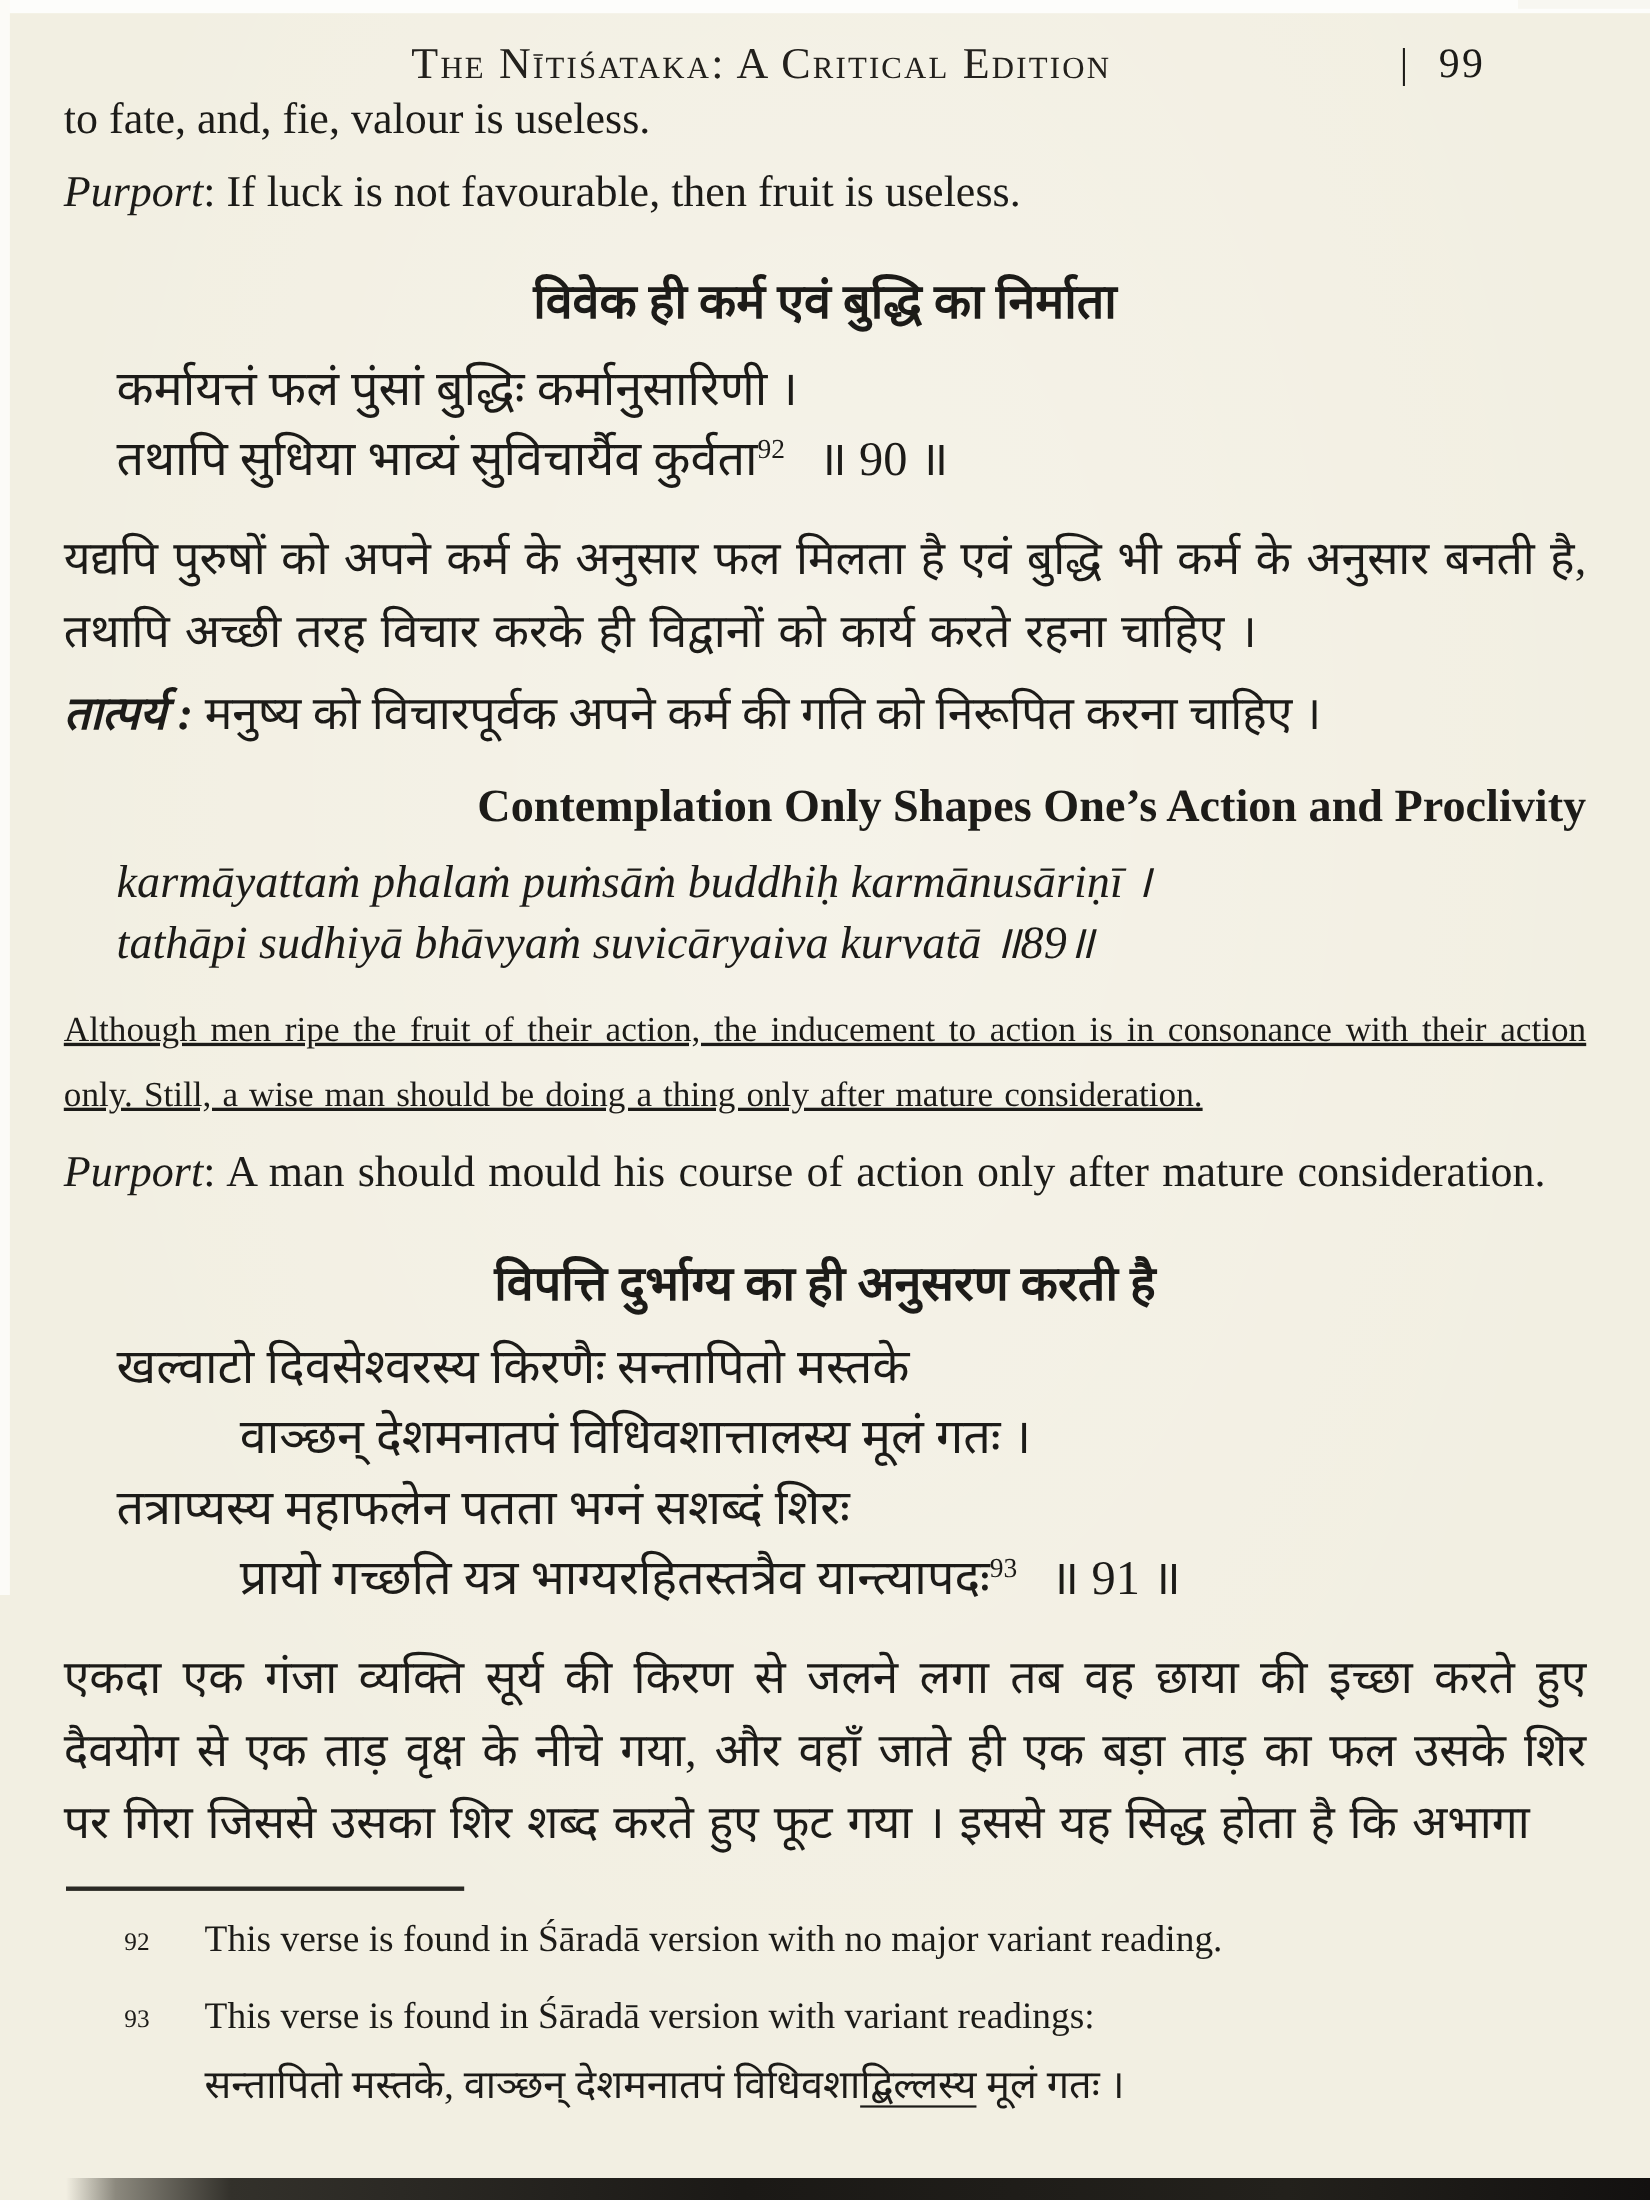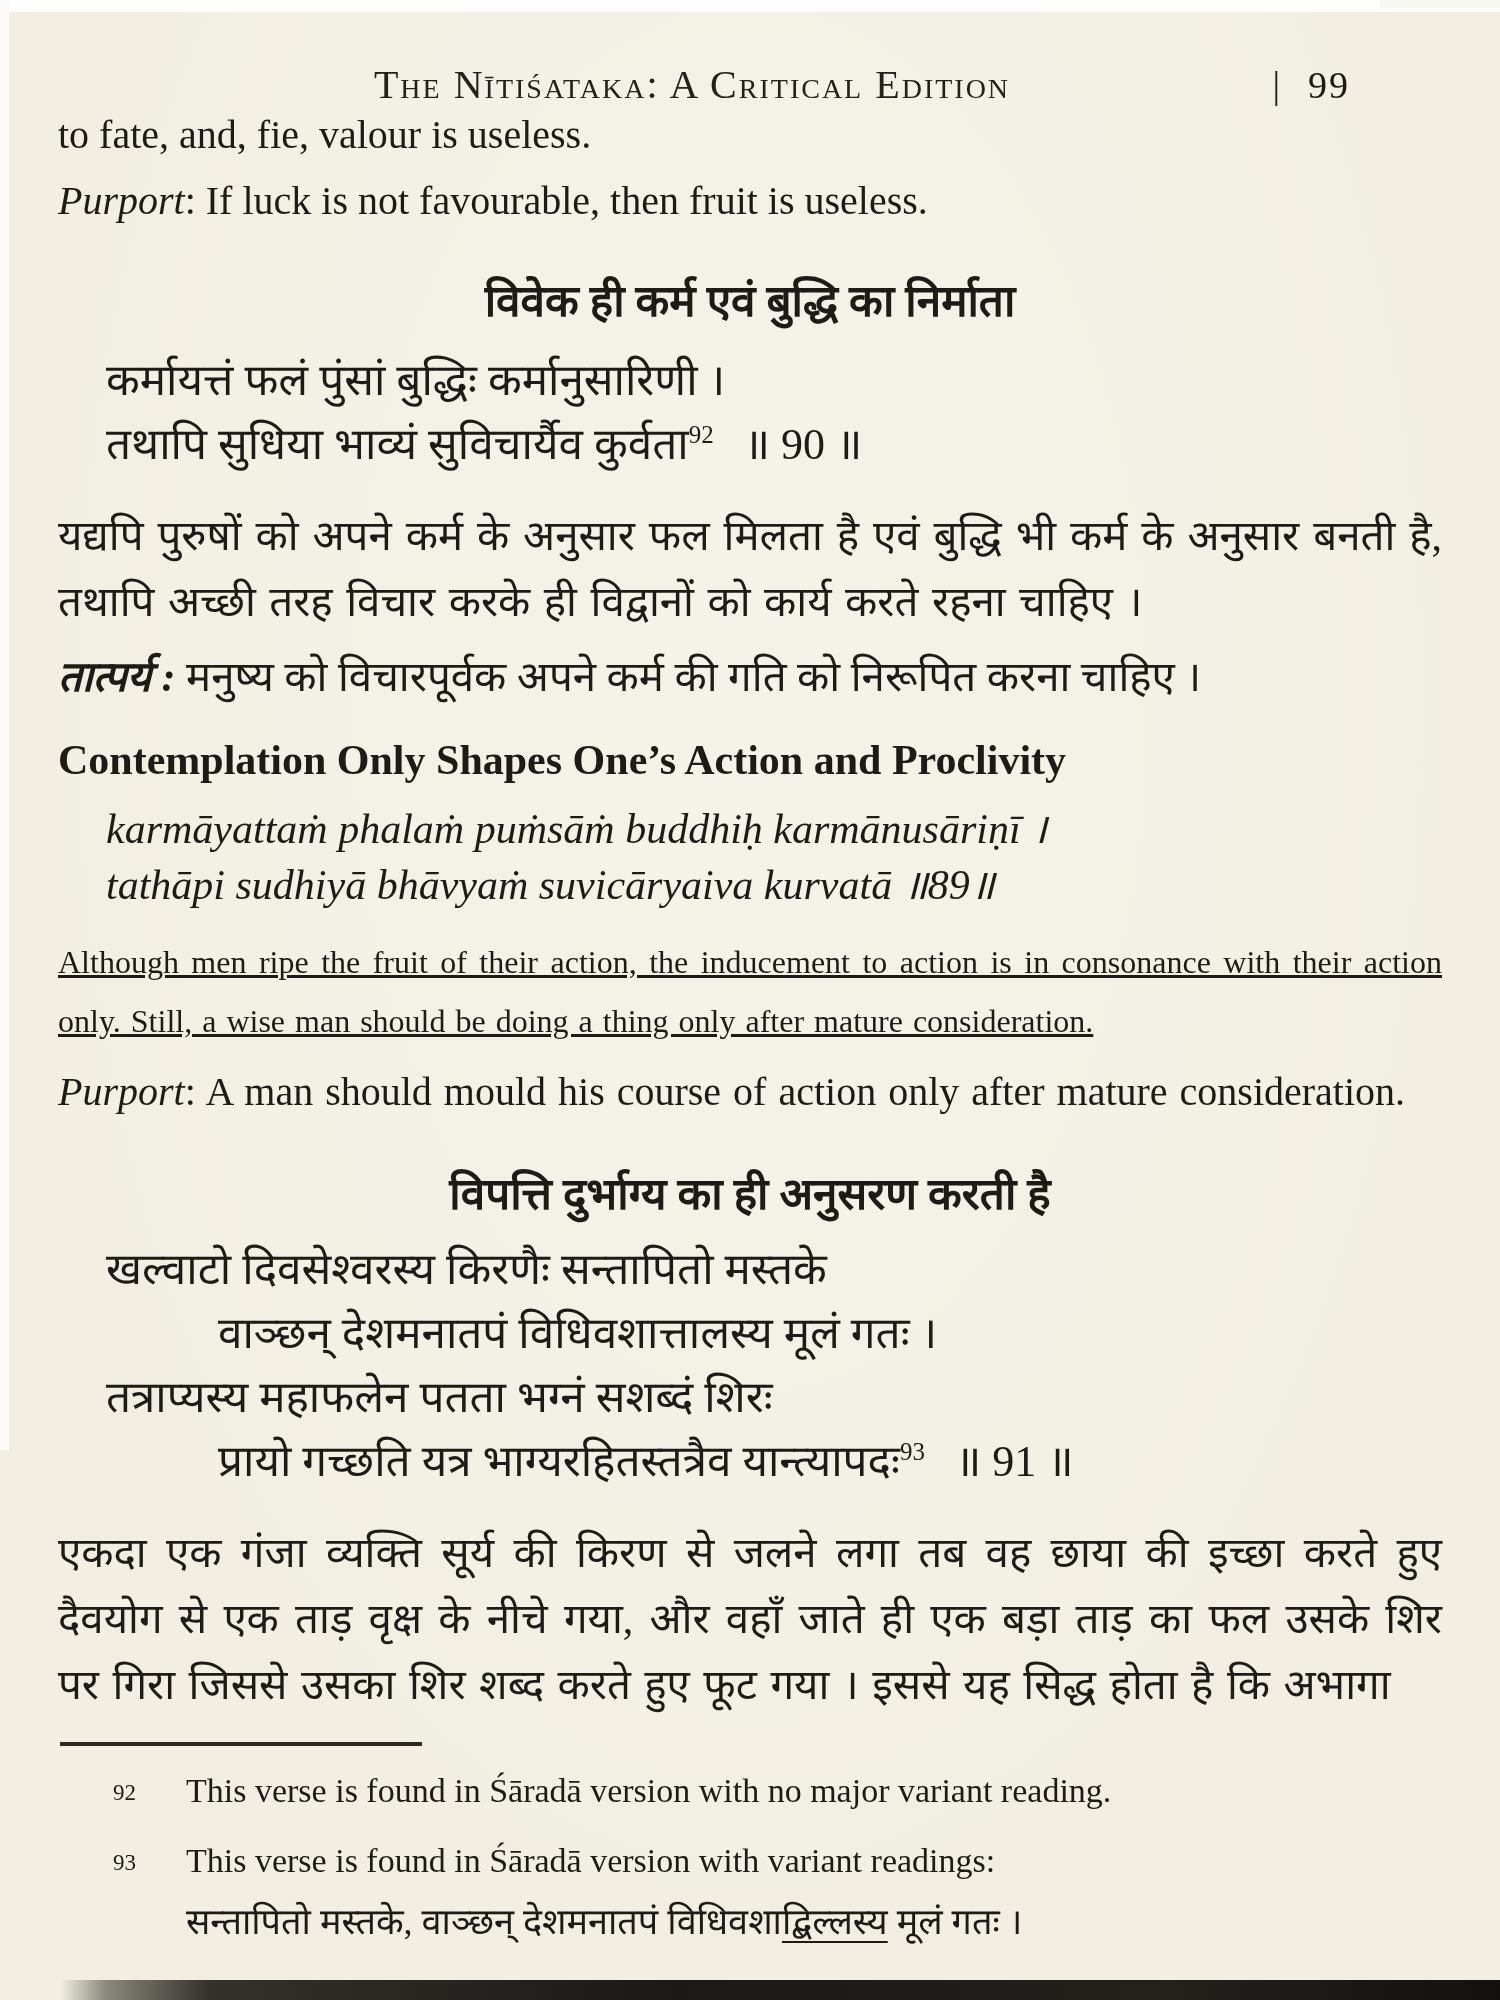--- a/index.html
+++ b/index.html
@@ -33,21 +33,21 @@
     background: linear-gradient(to right, #f2efe2 0%, #f2efe2 4%, #8c897e 7%, #33312b 14%, #1b1916 45%, #23211c 78%, #131110 100%);
   }
   .scan-corner-tr {
     position: absolute; top: 0; right: 0; width: 120px; height: 8px;
     background: #f8f7f1;
   }
 
   .content { position: relative; padding: 0 58px; }
 
   
-  .page-header { position: relative; margin-top: 61px; height: 48px; }
+  .page-header { position: relative; margin-top: 34px; height: 48px; }
   .running-title {
     text-align: center;
     transform: translateX(-58px);
     font-variant: small-caps;
     letter-spacing: 2px;
     font-size: 40px;
     color: #23211d;
     white-space: nowrap;
   }
   .page-number {
@@ -73,21 +73,21 @@
   .verse-num { margin-left: 30px; }
 
   .hindi-prose {
     margin-top: 26px; font-size: 42px; line-height: 66px;
     text-align: justify; word-spacing: 3px;
   }
   .tatparya-line { margin-top: 12px; font-size: 42px; line-height: 60px; }
   .tatparya-label { font-weight: 700; font-style: italic; }
 
   .english-heading {
-    margin-top: 26px; text-align: left;
+    margin-top: 26px; text-align: right;
     font-weight: 700; font-size: 42px; line-height: 54px;
   }
   .translit {
     margin-top: 14px; padding-left: 48px;
     font-style: italic; font-size: 42px; line-height: 56px;
   }
   .english-prose {
     margin-top: 20px; font-size: 32px; line-height: 59px;
     text-align: justify; word-spacing: 2px; text-decoration: underline;
   }

